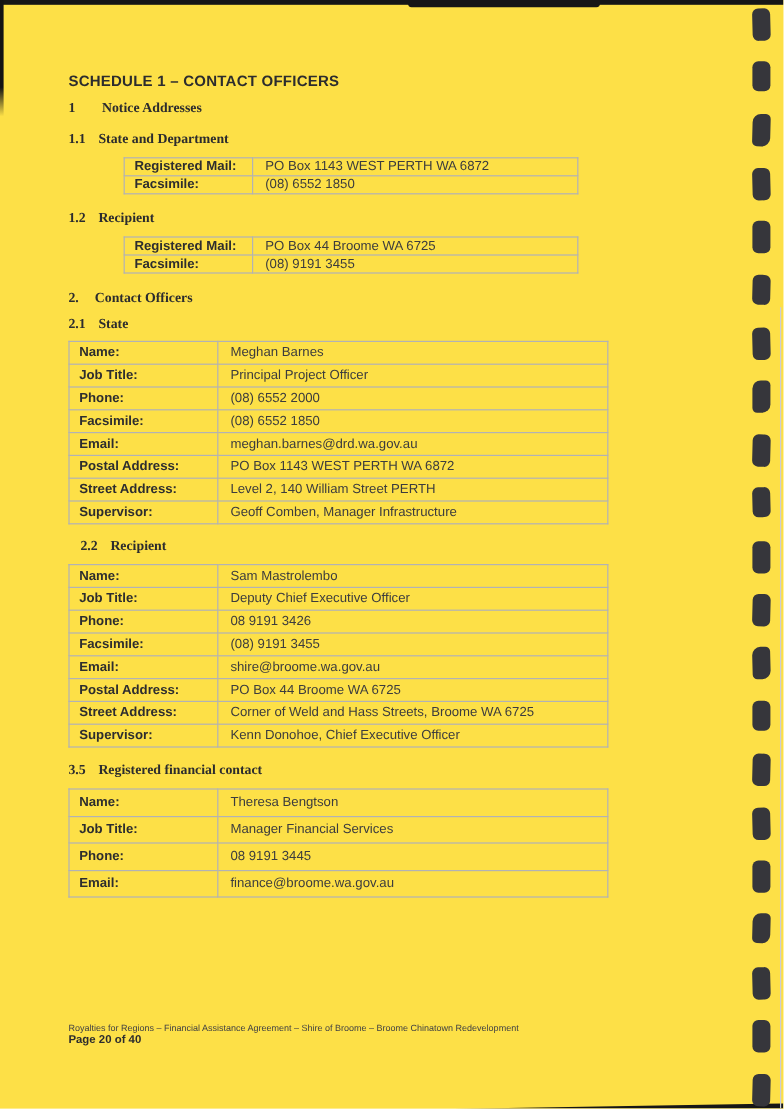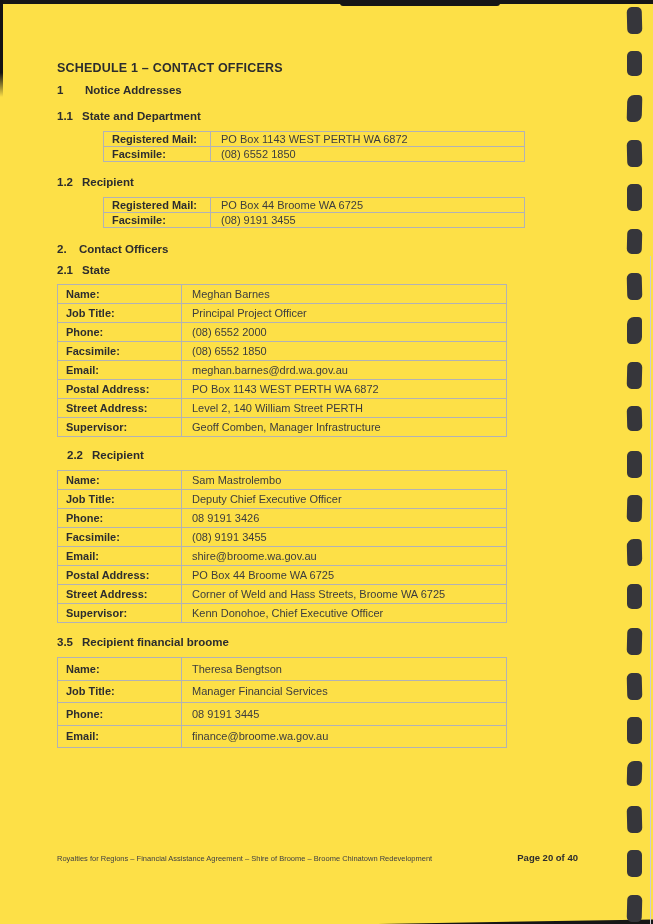--- a/index.html
+++ b/index.html
@@ -17,55 +17,55 @@
     background:linear-gradient(#131313 75%, rgba(19,19,19,0)); }
   .scan-bottom { position:absolute; right:0; bottom:0; width:275px; height:5px; background:#161616;
     clip-path:polygon(0 100%, 100% 10%, 100% 100%); }
   .page-edge-line { position:absolute; left:650px; top:256px; width:1px; height:668px; background:#cdcdd2; }
   .holes { position:absolute; left:0; top:0; width:653px; height:924px; pointer-events:none; }
   .hole { position:absolute; left:627px; width:15px; height:27px; background:#36363b; border-radius:5px; }
 
   
   .title { position:absolute; left:57px; top:61px; margin:0; font-size:12.5px; font-weight:bold;
     color:#2c2c2e; letter-spacing:0.2px; }
-  .hsec { position:absolute; left:57px; margin:0; font-size:11.5px; font-weight:bold; color:#2c2c2e; }
+  .hsec { position:absolute; left:57px; margin:0; font-size:11.5px; font-weight:bold; color:#2c2c2e;font-family:Liberation Serif, serif; }
   .hsec .num { display:inline-block; }
   .num-w28 { width:28px; } .num-w25 { width:25px; } .num-w22 { width:22px; }
   .pos-h1  { top:84px; }
   .pos-h11 { top:110px; }
   .pos-h12 { top:176px; }
   .pos-h2  { top:243px; }
   .pos-h21 { top:264px; }
   .pos-h22 { top:449px;margin-left:10px; }
   .pos-h23 { top:636px; }
 
   
   table.tbl { position:absolute; border-collapse:collapse; table-layout:fixed; font-size:11px; }
   table.tbl td { border:1px solid #b2b2b5; overflow:hidden; white-space:nowrap; vertical-align:middle; }
   td.lbl { font-weight:bold; color:#2d2d2f; padding:0 4px 0 8px; }
   td.val { color:#3c3c3e; padding:0 4px 0 10px;margin-left:32px; }
 
-  .tbl-notice { left:103px; width:422px; }
+  .tbl-notice { left:103px; width:379px; }
   .tbl-notice td { height:14px; }
   .tbl-notice td.lbl { width:94px; }
   .pos-t11 { top:131px; }
   .pos-t12 { top:197px; }
 
   .tbl-main { left:57px; width:450px; }
   .tbl-main td { height:18px; }
   .tbl-main td.lbl { width:111px; }
   .pos-t21 { top:284px; }
   .pos-t22 { top:470px; }
 
   .tbl-fin td { height:21.5px; }
   .pos-t23 { top:657px; }
 
   
   .footer { position:absolute; left:57px; top:852px; width:521px; display:flex;
-    justify-content:space-between; align-items:flex-end; }
+    justify-content:space-between; align-items:flex-start;flex-direction:column; }
   .footer-left  { font-size:7.5px; color:#414143; }
   .footer-right { font-size:9.5px; font-weight:bold; color:#2c2c2e; }
 </style>
 </head>
 <body>
 
 <div class="page">
 
   <div class="scan-top"></div>
   <div class="scan-left"></div>
@@ -202,21 +202,21 @@
       <td class="lbl">Street Address:</td>
       <td class="val">Corner of Weld and Hass Streets, Broome WA 6725</td>
     </tr>
     <tr>
       <td class="lbl">Supervisor:</td>
       <td class="val">Kenn Donohoe, Chief Executive Officer</td>
     </tr>
   </tbody>
     </table>
 
-  <h3 class="hsec pos-h23"><span class="num num-w25">3.5</span><span>Recipient financial broome</span></h3>
+  <h3 class="hsec pos-h23"><span class="num num-w25">3.5</span><span>Registered financial contact</span></h3>
 
   <table class="tbl tbl-main tbl-fin pos-t23">
     <tbody>
         <tr>
       <td class="lbl">Name:</td>
       <td class="val">Theresa Bengtson</td>
     </tr>
     <tr>
       <td class="lbl">Job Title:</td>
       <td class="val">Manager Financial Services</td>

